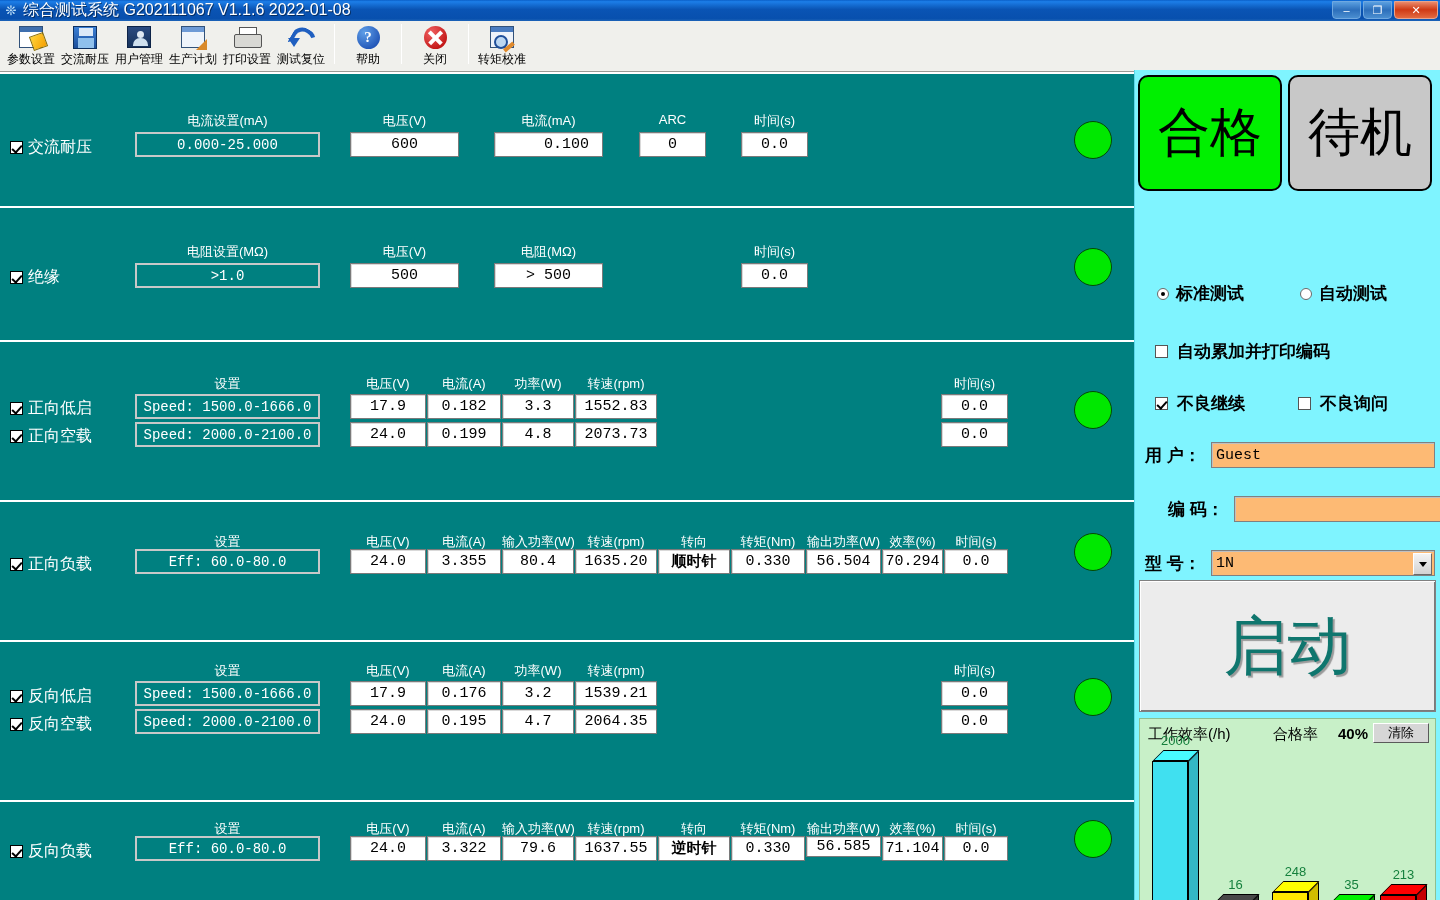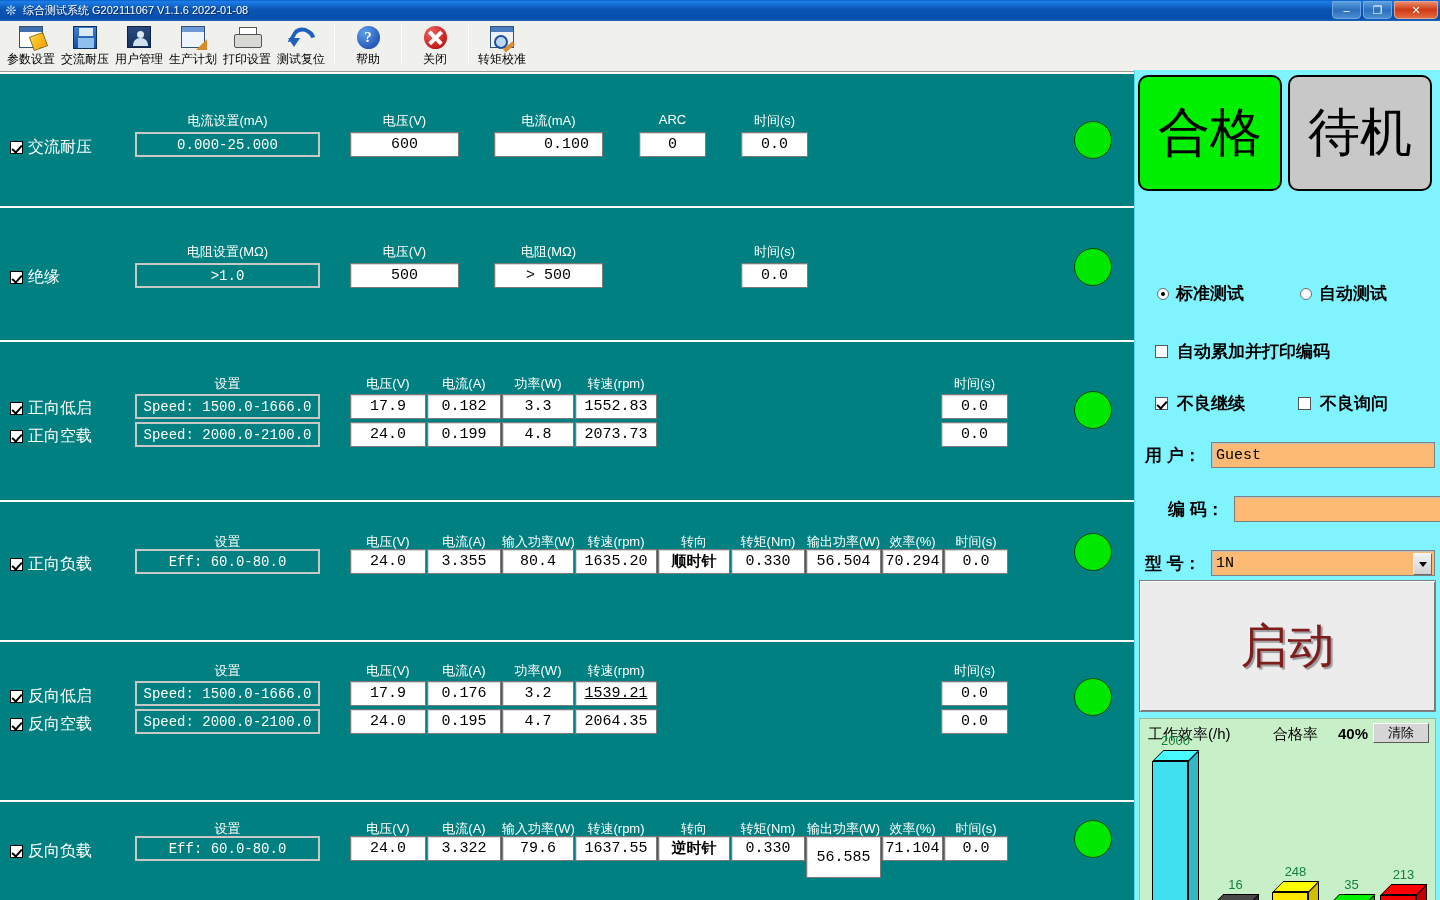--- a/index.html
+++ b/index.html
@@ -16,21 +16,21 @@
     background: linear-gradient(to bottom, #0a5fc8 0%, #1c7ee8 8%, #0a54b4 45%, #0850ae 88%, #1d63b8 100%);
     display: flex; align-items: center;
     position: relative;
   }
   #title-icon {
     width: 16px; height: 16px; margin-left: 3px; margin-right: 4px;
     position: relative; flex: none;
     color: #ccecff; font-size: 13px; line-height: 16px; text-align: center;
   }
   #title-text {
-    color: #ffffff; font-size: 11px;
+    color: #ffffff; font-size: 16px;
     font-family: "Liberation Sans", sans-serif;
     text-shadow: 1px 1px 0 rgba(0,0,0,.45);
     white-space: nowrap;
   }
   #win-btns { position: absolute; right: 2px; top: 1px; display: flex; gap: 2px; }
   .wbtn {
     width: 29px; height: 18px;
     border: 1px solid #6fa8e0;
     border-radius: 0 0 4px 4px;
     background: linear-gradient(to bottom,#5a9fe0,#2d6fbb 50%,#4a8ed0);
@@ -191,21 +191,21 @@
     display:flex;align-items:center;justify-content:center;
     position:absolute; right:2px; top:2px;
   }
   .combo-arrow:after{content:"";border-left:4px solid transparent;border-right:4px solid transparent;border-top:5px solid #000;}
 
   #btn-start {
     position: absolute; left: 4px; top: 510px; width: 297px; height: 132px;
     background: #ececec; border: 1px solid #808080;
     box-shadow: inset 1px 1px 0 #fff, inset -1px -1px 0 #7a7a7a;
     display: flex; align-items: center; justify-content: center;
-    font-size: 47px; color: #7f1d1d; font-family: "Liberation Sans", sans-serif;
+    font-size: 64px; color: #0f766e; font-family: "Liberation Sans", sans-serif;
     text-shadow: 2px 2px 1px rgba(0,0,0,.35);
   }
 
   #chartbox {
     position: absolute; left: 4px; top: 648px; width: 297px; height: 246px;
     background: #c8f0c8; border: 1px solid #8fbf8f;
   }
   #chart-title { position:absolute; left:8px; top:6px; font-size:15px; color:#000;
     font-family:"Liberation Sans",sans-serif; white-space:nowrap; }
   #rate-lbl { position:absolute; left:133px; top:6px; font-size:15px; color:#000;
@@ -404,21 +404,21 @@
       <div class="colhdr" style="left: 350px; width: 76px; top: 20px;">电压(V)</div>
       <div class="fld" style="left: 350px; width: 76px; height: 25px; top: 39px;">17.9</div>
       <div class="fld" style="left: 350px; width: 76px; height: 25px; top: 67px;">24.0</div>
       <div class="colhdr" style="left: 427px; width: 74px; top: 20px;">电流(A)</div>
       <div class="fld" style="left: 427px; width: 74px; height: 25px; top: 39px;">0.176</div>
       <div class="fld" style="left: 427px; width: 74px; height: 25px; top: 67px;">0.195</div>
       <div class="colhdr" style="left: 502px; width: 72px; top: 20px;">功率(W)</div>
       <div class="fld" style="left: 502px; width: 72px; height: 25px; top: 39px;">3.2</div>
       <div class="fld" style="left: 502px; width: 72px; height: 25px; top: 67px;">4.7</div>
       <div class="colhdr" style="left: 575px; width: 82px; top: 20px;">转速(rpm)</div>
-      <div class="fld" style="left: 575px; width: 82px; height: 25px; top: 39px; text-decoration: underline;">1539.21</div>
+      <div class="fld" style="left: 575px; width: 82px; height: 25px; top: 39px;">1539.21</div>
       <div class="fld" style="left: 575px; width: 82px; height: 25px; top: 67px;">2064.35</div>
       <div class="colhdr" style="left: 941px; width: 67px; top: 20px;">时间(s)</div>
       <div class="fld" style="left: 941px; width: 67px; height: 25px; top: 39px;">0.0</div>
       <div class="fld" style="left: 941px; width: 67px; height: 25px; top: 67px;">0.0</div>
       <div class="lamp" style="background: rgb(0, 232, 0); left: 1074px; top: 36px;"></div>
     </div>
     <div class="section" style="position: absolute; left: 0px; width: 1134px; top: 728px; height: 138px; border-bottom: none;">
       <div class="rowlabel" style="left: 10px; top: 38px; height: 22px;">
         <span class="cbx on"></span>
         <span>反向负载</span>
@@ -431,21 +431,21 @@
       <div class="fld" style="left: 427px; width: 74px; height: 25px; top: 34px;">3.322</div>
       <div class="colhdr" style="left: 502px; width: 72px; top: 18px;">输入功率(W)</div>
       <div class="fld" style="left: 502px; width: 72px; height: 25px; top: 34px;">79.6</div>
       <div class="colhdr" style="left: 575px; width: 82px; top: 18px;">转速(rpm)</div>
       <div class="fld" style="left: 575px; width: 82px; height: 25px; top: 34px;">1637.55</div>
       <div class="colhdr" style="left: 658px; width: 72px; top: 18px;">转向</div>
       <div class="fld cn" style="left: 658px; width: 72px; height: 25px; top: 34px;">逆时针</div>
       <div class="colhdr" style="left: 731px; width: 74px; top: 18px;">转矩(Nm)</div>
       <div class="fld" style="left: 731px; width: 74px; height: 25px; top: 34px;">0.330</div>
       <div class="colhdr" style="left: 806px; width: 75px; top: 18px;">输出功率(W)</div>
-      <div class="fld" style="left: 806px; width: 75px; height: 42px; top: 34px;">56.585</div>
+      <div class="fld" style="left: 806px; width: 75px; height: 21px; top: 34px;">56.585</div>
       <div class="colhdr" style="left: 882px; width: 61px; top: 18px;">效率(%)</div>
       <div class="fld" style="left: 882px; width: 61px; height: 25px; top: 34px;">71.104</div>
       <div class="colhdr" style="left: 944px; width: 64px; top: 18px;">时间(s)</div>
       <div class="fld" style="left: 944px; width: 64px; height: 25px; top: 34px;">0.0</div>
       <div class="lamp" style="background: rgb(0, 232, 0); left: 1074px; top: 18px;"></div>
     </div>
   </div>
 
 <div id="right">
   <div class="bigstat" id="stat-pass">合格</div>

